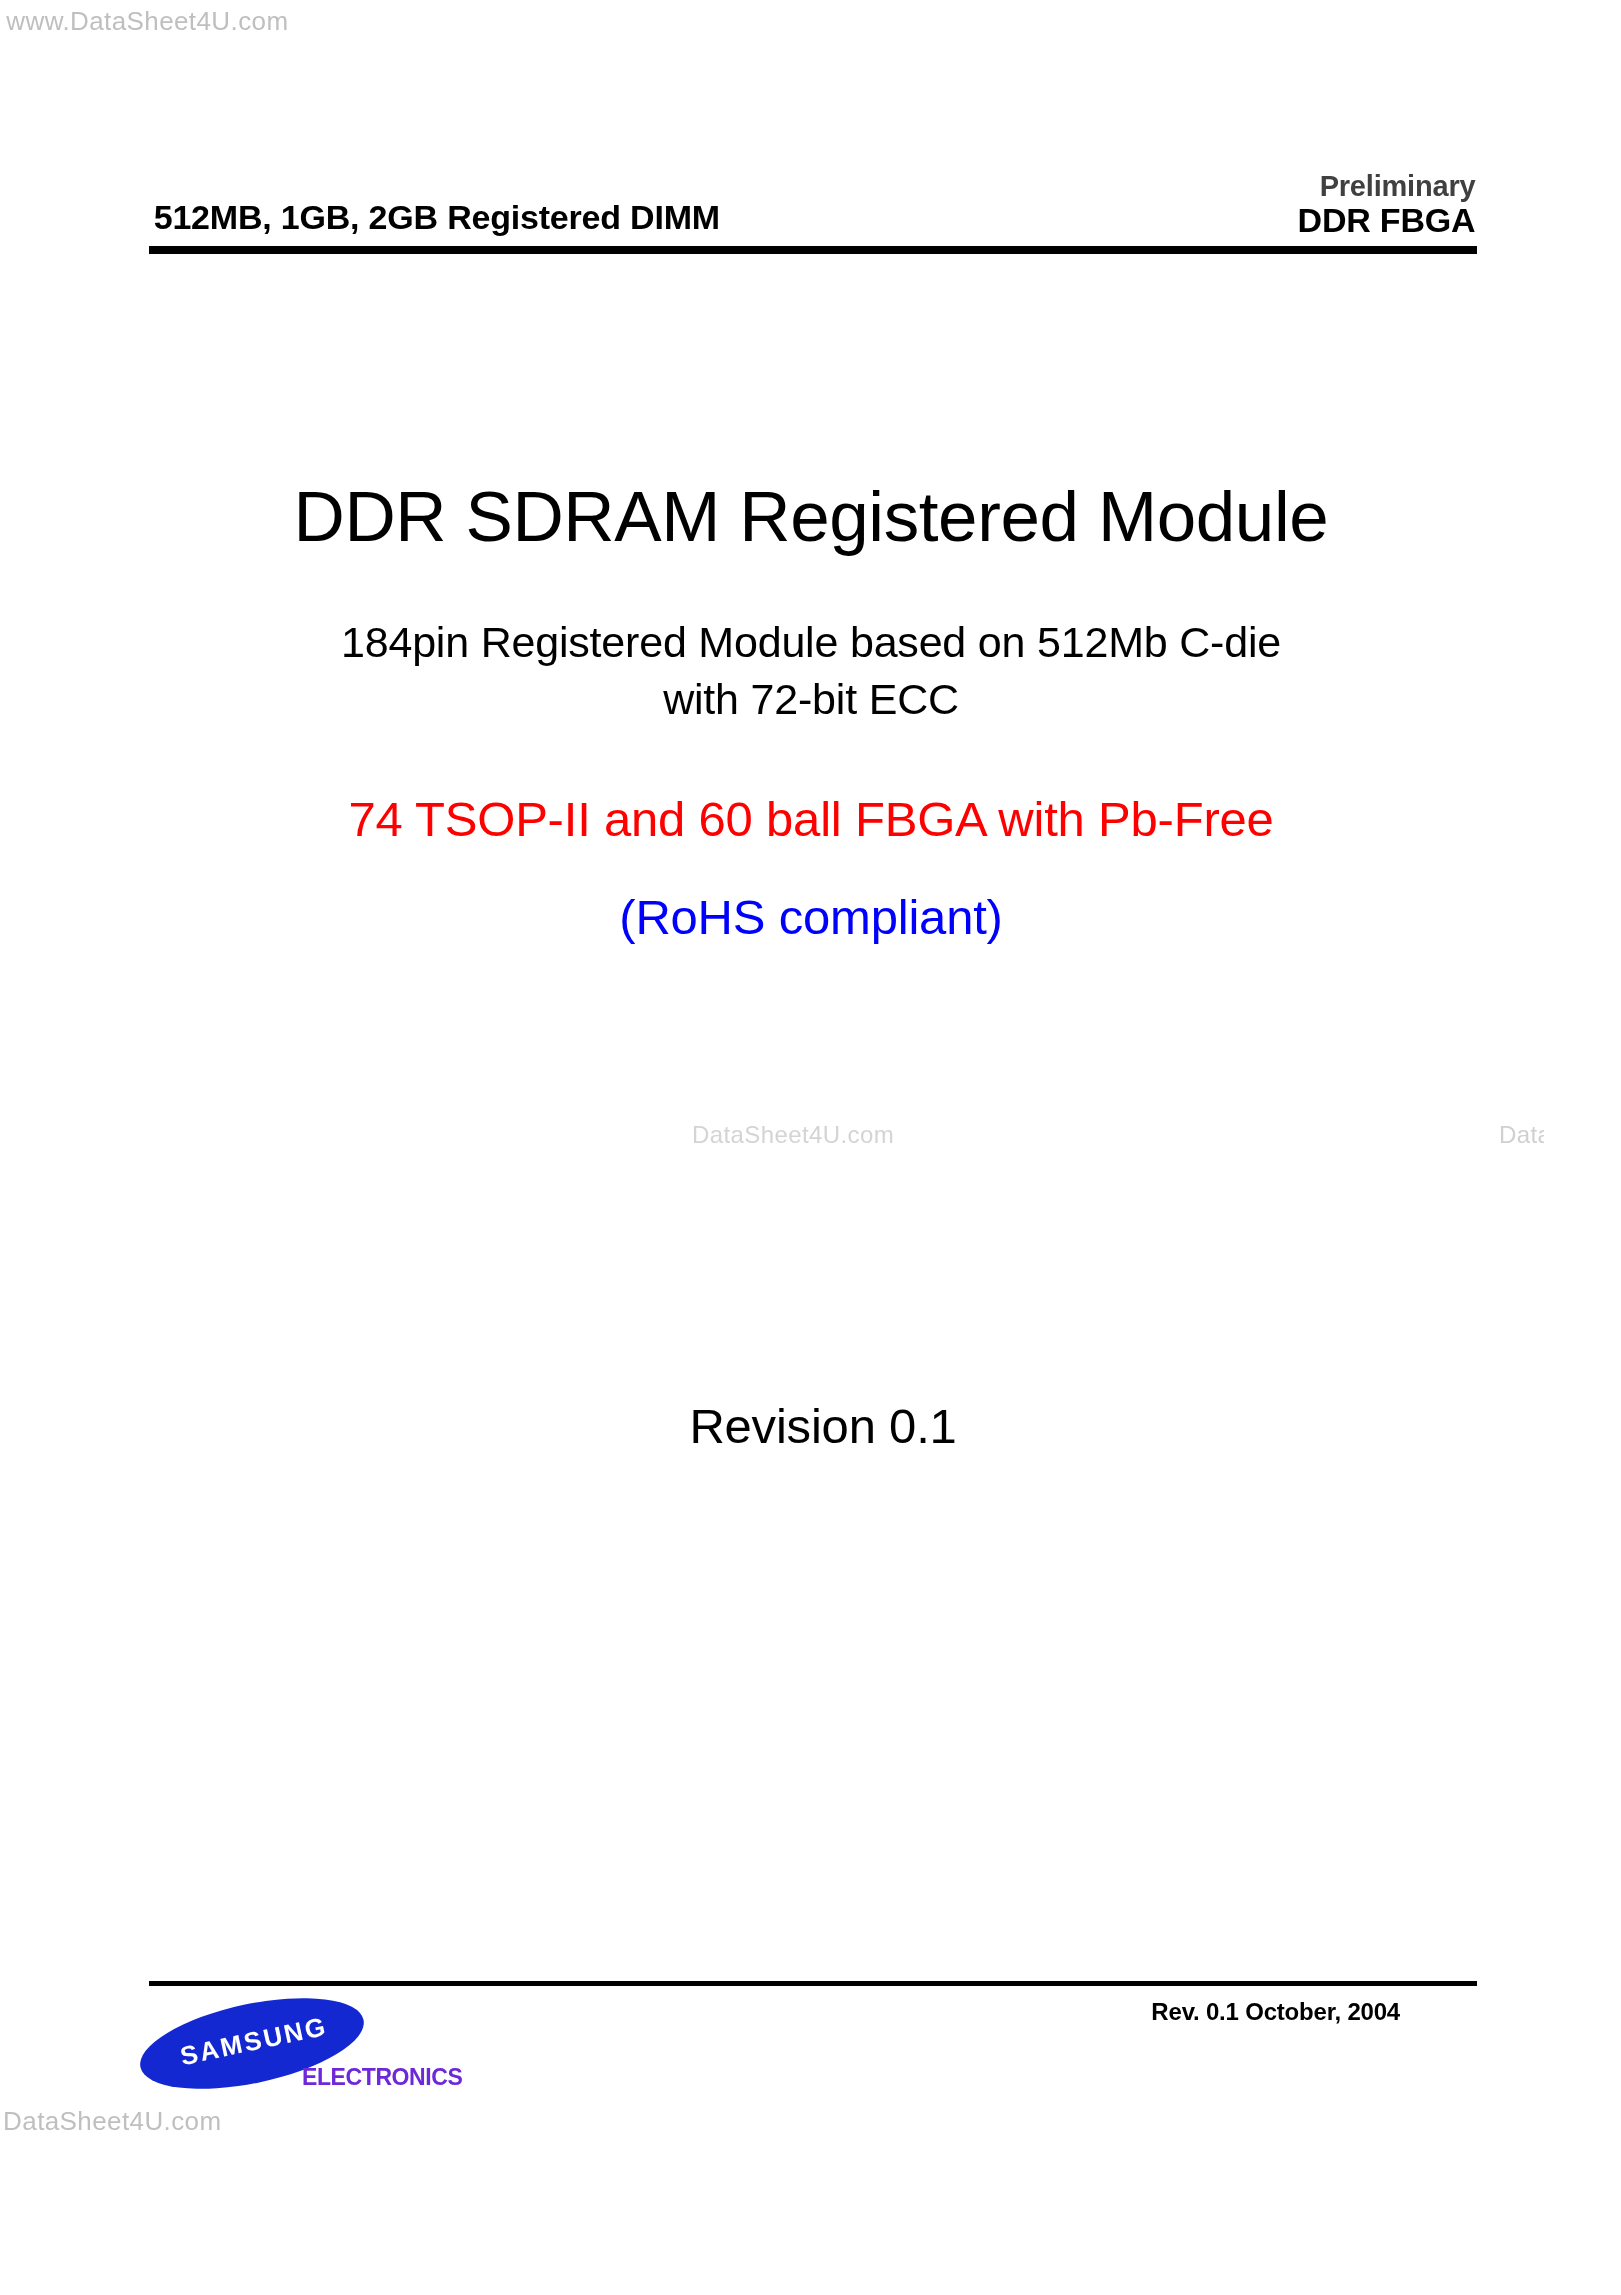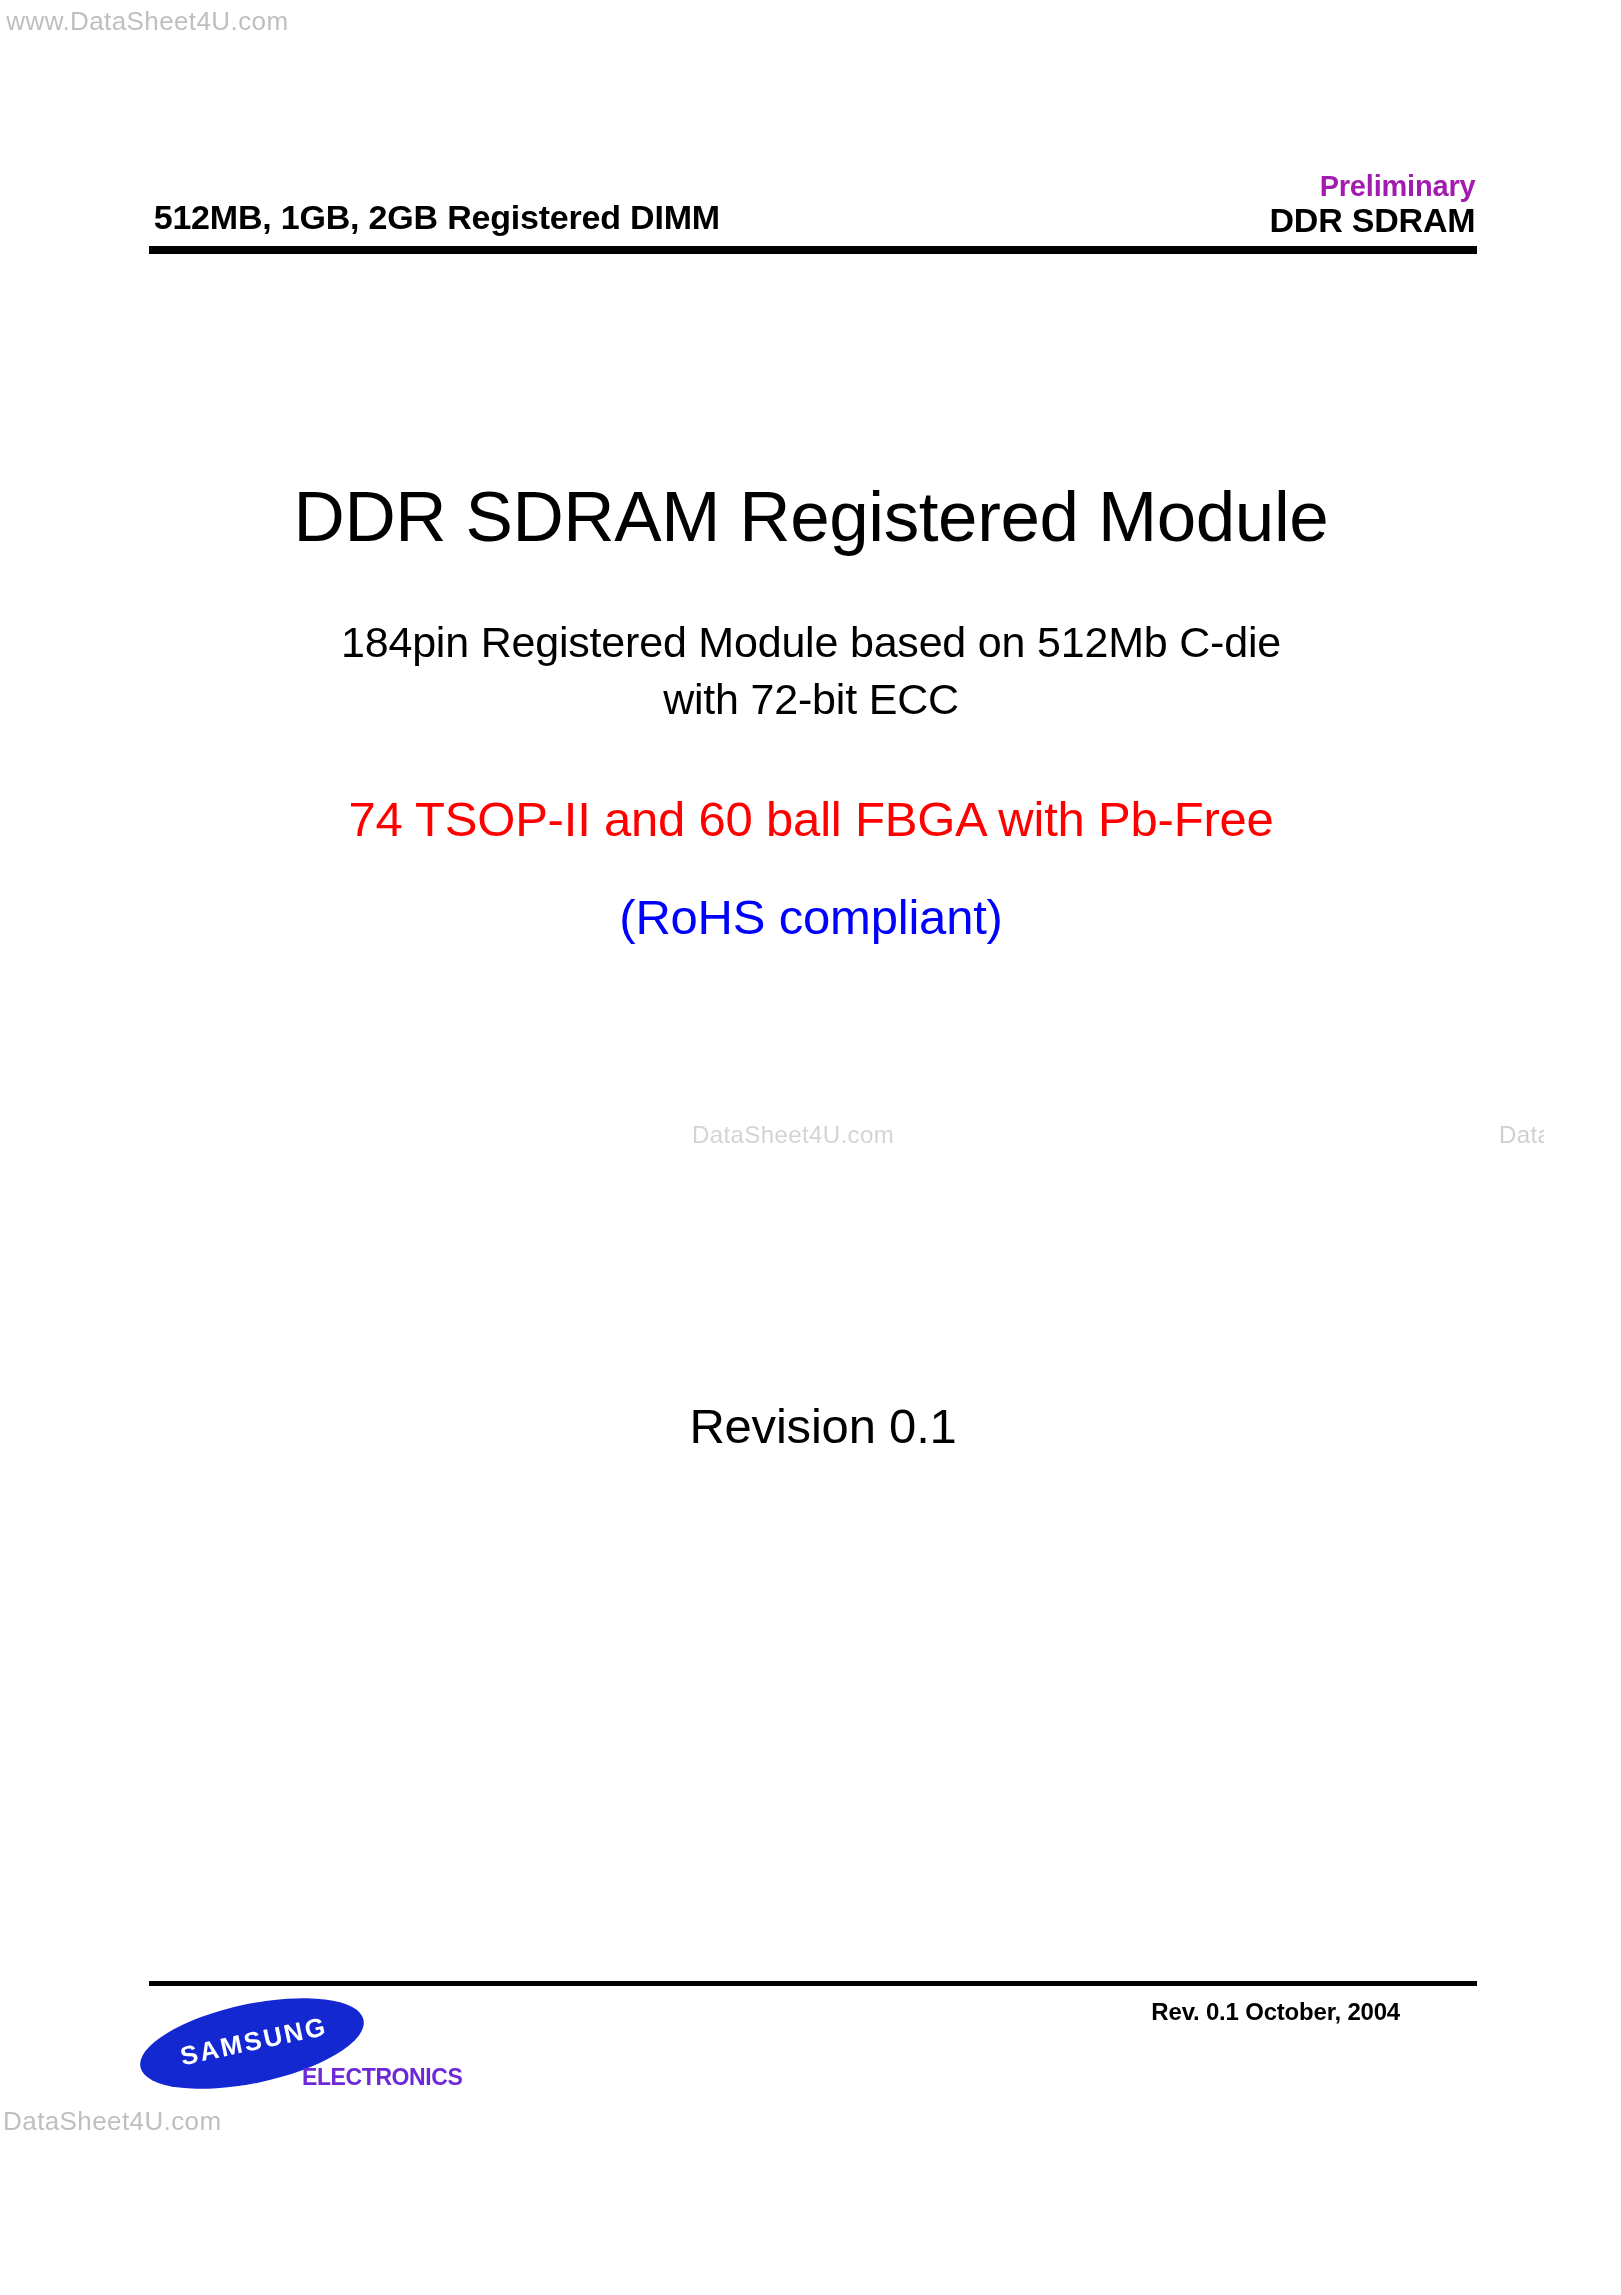--- a/index.html
+++ b/index.html
@@ -75,21 +75,21 @@
   }
   .header-right {
     position: absolute;
     right: 1.6px;
     bottom: 0;
     text-align: right;
     line-height: 1.0;
   }
   .preliminary {
     display: block;
-    color: #a21caf;
+    color: #404040;
     font-size: 29px;
     font-weight: bold;
     letter-spacing: -0.2px;
     margin-bottom: 1.6px;
   }
   .ddr-sdram {
     display: block;
     color: #000000;
     font-size: 34px;
     font-weight: bold;
@@ -243,21 +243,21 @@
   <div class="watermark wm-topleft">www.DataSheet4U.com</div>
   <div class="watermark wm-center">DataSheet4U.com</div>
   <div class="watermark wm-right">DataShee</div>
   <div class="watermark wm-bottomleft">DataSheet4U.com</div>
 
   <div class="header">
     <div class="header-row">
       <div class="header-left">512MB, 1GB, 2GB Registered DIMM</div>
       <div class="header-right">
         <span class="preliminary">Preliminary</span>
-        <span class="ddr-sdram">DDR SDRAM</span>
+        <span class="ddr-sdram">DDR FBGA</span>
       </div>
     </div>
   </div>
   <div class="rule-header"></div>
 
   <div class="main">
     <div class="doc-title">DDR SDRAM Registered Module</div>
 
     <div class="subtitle">
       <span>184pin Registered Module based on 512Mb C-die</span><br>

